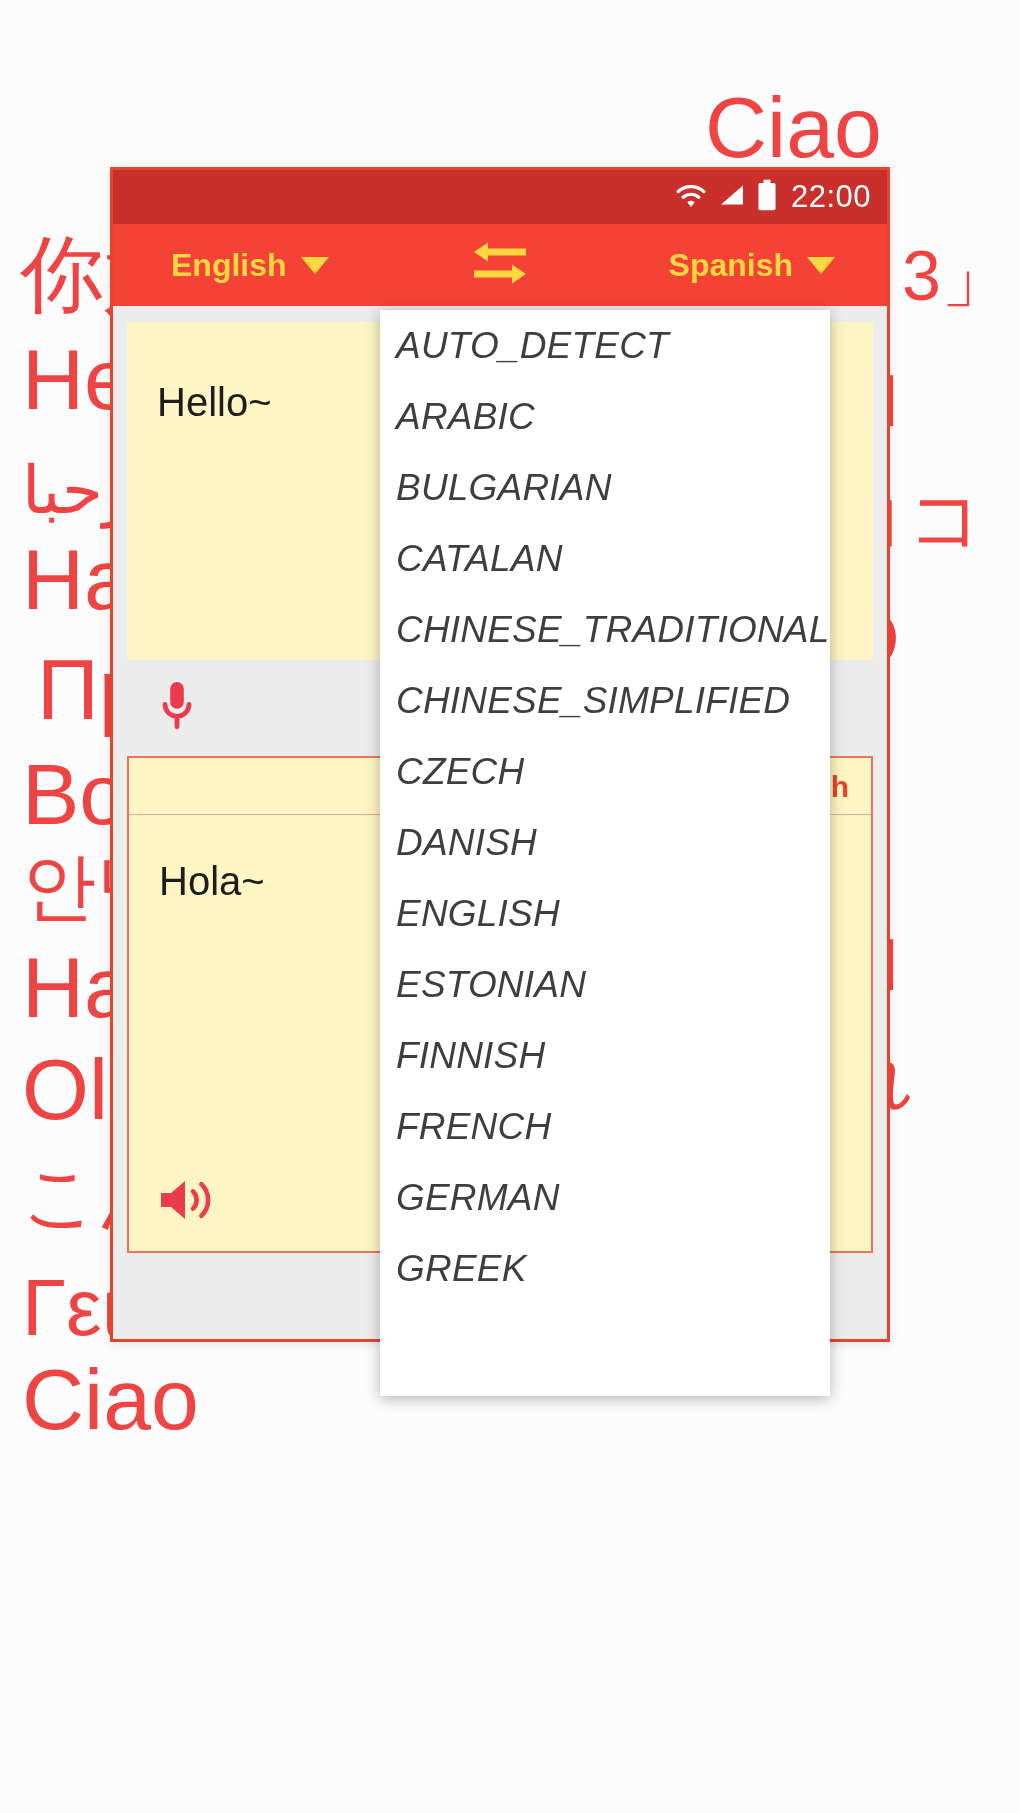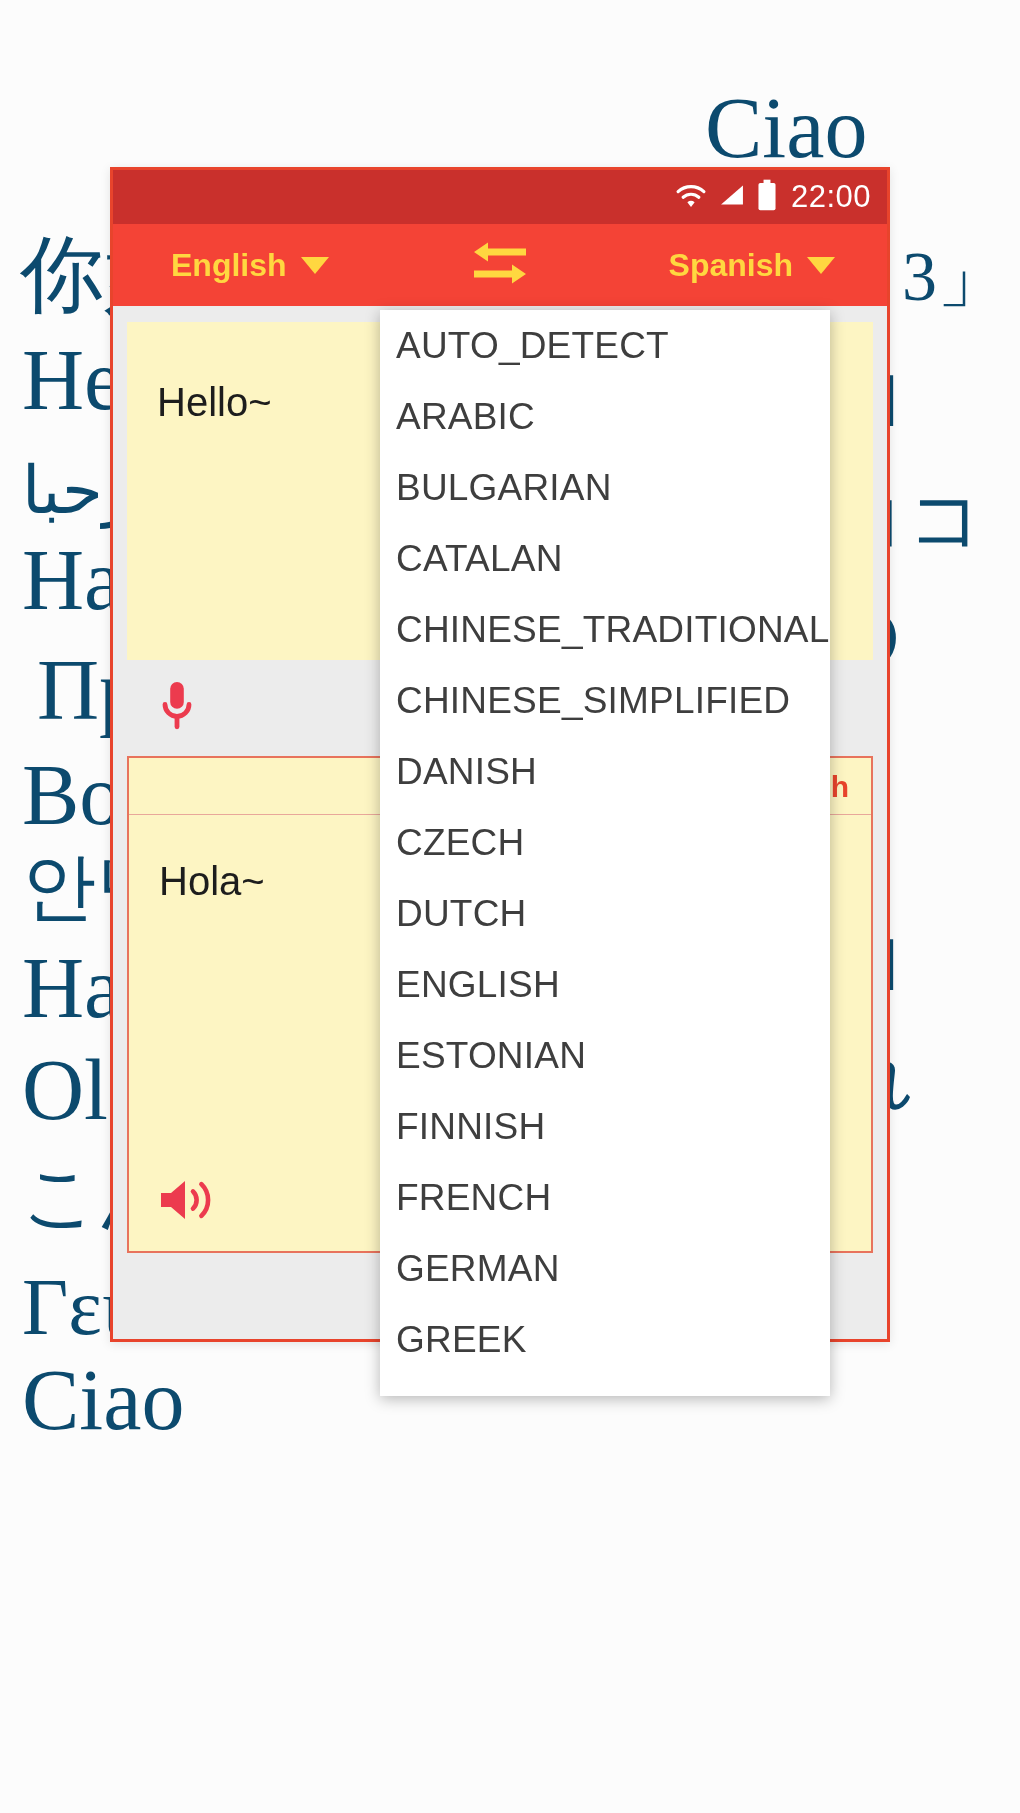--- a/index.html
+++ b/index.html
@@ -17,22 +17,22 @@
 
   
   #wallpaper {
     position: absolute;
     inset: 0;
     overflow: hidden;
     background: #fcfcfc;
   }
   .wm {
     position: absolute;
-    color: #0c4a6e;
-    font-family: Liberation Serif, serif;
+    color: #ef4444;
+    font-family: Liberation Sans, sans-serif;
     font-weight: 400;
     white-space: nowrap;
     user-select: none;
   }
 
   
   #phone {
     position: absolute;
     left: 110px;
     top: 167px;
@@ -157,20 +157,21 @@
   #lang-dropdown {
     position: absolute;
     left: 380px;
     top: 310px;
     width: 450px;
     height: 1086px;
     background: #ffffff;
     box-shadow: 0 3px 14px rgba(0,0,0,.28);
     overflow: hidden;
     box-sizing: border-box;
+    font-style: italic;
   }
   .dd-item {
     height: 71px;
     line-height: 71px;
     padding-left: 16px;
     font-size: 37px;
     color: #3e3e3e;
     white-space: nowrap;
     cursor: pointer;
     letter-spacing: .2px;
@@ -283,22 +284,21 @@
   </div>
 </div>
 
 <div id="lang-dropdown">
     <div class="dd-item">AUTO_DETECT</div>
     <div class="dd-item">ARABIC</div>
     <div class="dd-item">BULGARIAN</div>
     <div class="dd-item">CATALAN</div>
     <div class="dd-item">CHINESE_TRADITIONAL</div>
     <div class="dd-item">CHINESE_SIMPLIFIED</div>
+    <div class="dd-item">CZECH</div>
     <div class="dd-item">DANISH</div>
-    <div class="dd-item">CZECH</div>
-    <div class="dd-item">DUTCH</div>
     <div class="dd-item">ENGLISH</div>
     <div class="dd-item">ESTONIAN</div>
     <div class="dd-item">FINNISH</div>
     <div class="dd-item">FRENCH</div>
     <div class="dd-item">GERMAN</div>
     <div class="dd-item">GREEK</div>
   </div>
 
 </body></html>

